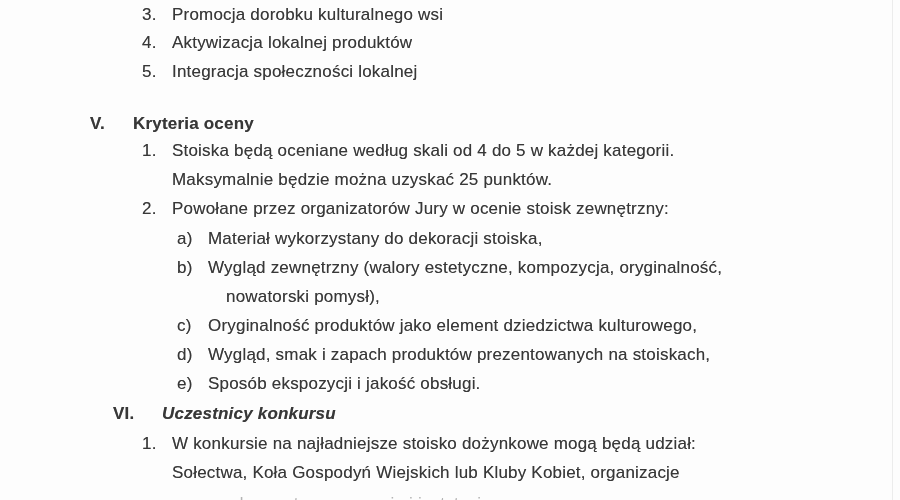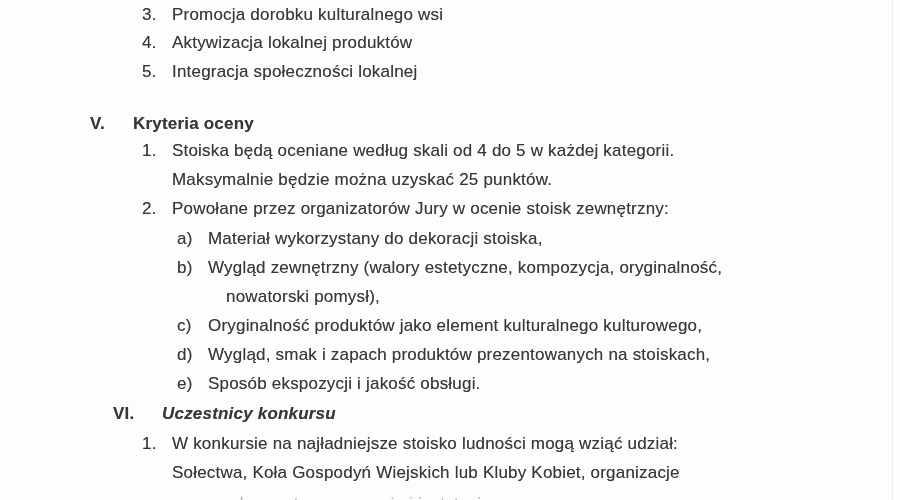--- a/index.html
+++ b/index.html
@@ -74,41 +74,41 @@
     <span class="m">b)</span>
     <span class="t">Wygląd zewnętrzny (walory estetyczne, kompozycja, oryginalność,</span>
   </div>
 
   <div class="line cont2" style="top:285px">
     <span class="t">nowatorski pomysł),</span>
   </div>
 
   <div class="line let" style="top:314px">
     <span class="m">c)</span>
-    <span class="t">Oryginalność produktów jako element kulturalnego kulturowego,</span>
+    <span class="t">Oryginalność produktów jako element dziedzictwa kulturowego,</span>
   </div>
 
   <div class="line let" style="top:343px">
     <span class="m">d)</span>
     <span class="t">Wygląd, smak i zapach produktów prezentowanych na stoiskach,</span>
   </div>
 
   <div class="line let" style="top:372px">
     <span class="m">e)</span>
     <span class="t">Sposób ekspozycji i jakość obsługi.</span>
   </div>
 
   <div class="line h2" style="top:402px">
     <span class="m">VI.</span>
     <span class="t">Uczestnicy konkursu</span>
   </div>
 
   <div class="line num" style="top:432px">
     <span class="m">1.</span>
-    <span class="t">W konkursie na najładniejsze stoisko ludności mogą wziąć udział:</span>
+    <span class="t">W konkursie na najładniejsze stoisko dożynkowe mogą będą udział:</span>
   </div>
 
   <div class="line cont1" style="top:461px">
     <span class="t">Sołectwa, Koła Gospodyń Wiejskich lub Kluby Kobiet, organizacje</span>
   </div>
 
   <div class="line cont1 clipped" style="top:492px">
     <span class="t">pozarządowe, stowarzyszenia i instytucje</span>
   </div>
 

